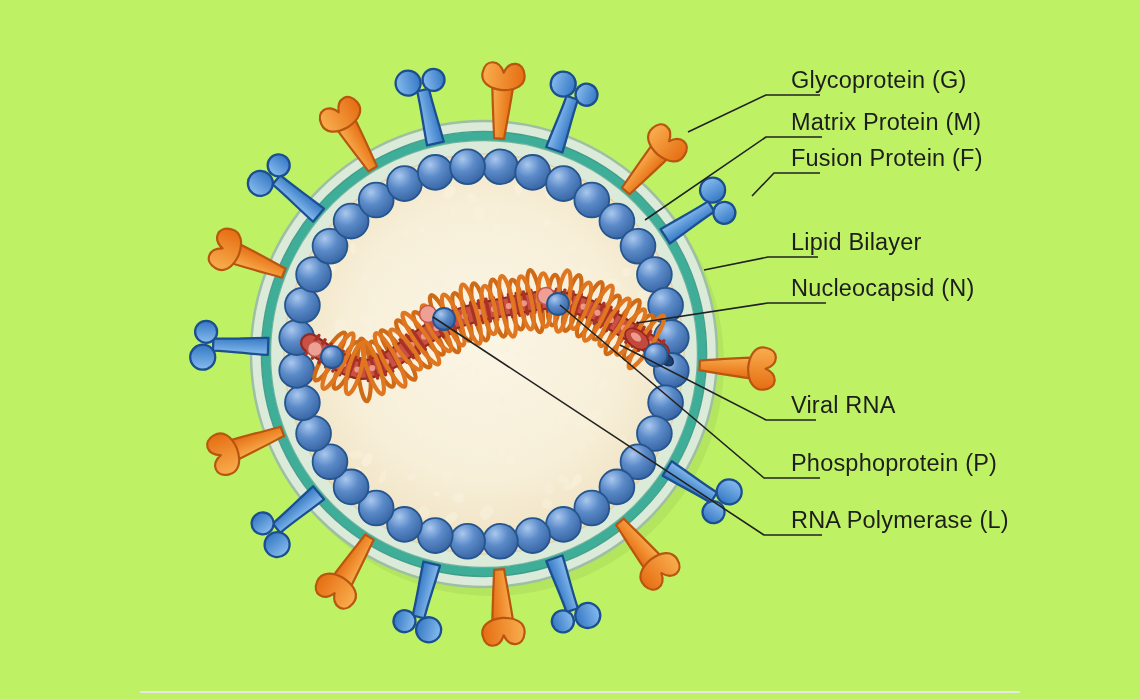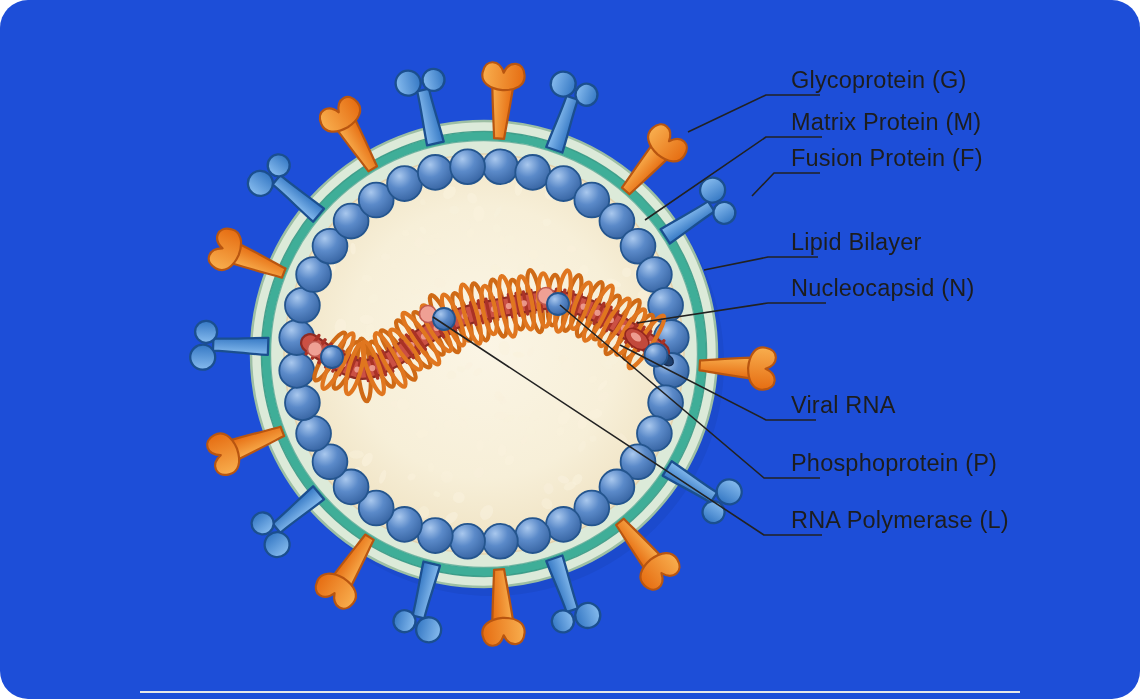--- a/index.html
+++ b/index.html
@@ -1,17 +1,17 @@
 <!DOCTYPE html>
 <html><head>
 <meta charset="utf-8">
 <style>
   html,body{margin:0;padding:0;background:#ffffff;}
   body{width:1140px;height:699px;overflow:hidden;font-family:"Liberation Sans",sans-serif;}
-  .stage{position:relative;width:1140px;height:699px;background:#1d4ed8;border-radius:28px;}
+  .stage{position:relative;width:1140px;height:699px;background:#bef264;}
   .lbl{font-family:"Liberation Sans",sans-serif;font-size:23.5px;fill:#1d1d1d;letter-spacing:.2px;}
   .leader{fill:none;stroke:#222222;stroke-width:1.6px;stroke-linejoin:round;}
 </style>
 </head>
 <body>
 
 <div class="stage">
   <svg id="virus-svg" width="1140" height="699" viewBox="0 0 1140 699">
     <defs>
       <radialGradient id="gSphere" cx="35%" cy="28%" r="80%">

